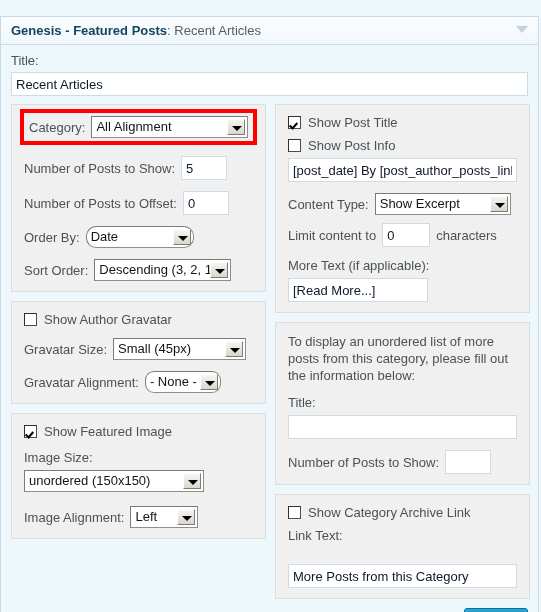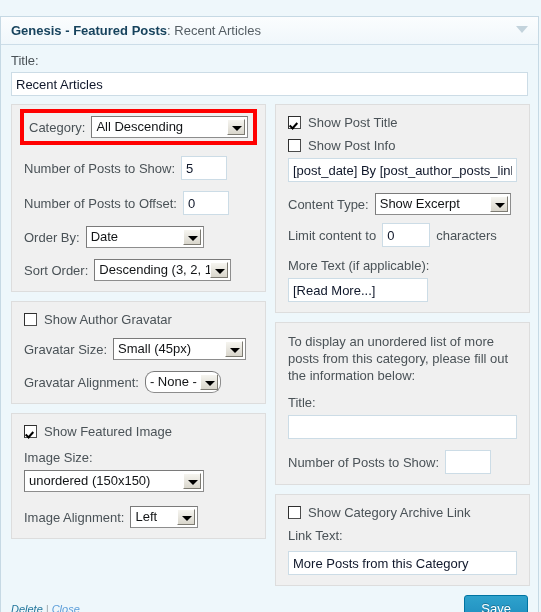--- a/index.html
+++ b/index.html
@@ -158,39 +158,39 @@
     <div class="cols">
 
       <div class="colL">
 
         <div class="panel" style="padding-top:8px;">
 
           <div class="hl">
             <div class="fieldrow">
               <span class="lbl">Category:</span>
               <span class="sel" style="width:162px;">
-                <span>All Descending</span>
+                <span>All Alignment</span>
                 <span class="arw"></span>
               </span>
             </div>
           </div>
 
           <div class="fieldrow mt">
             <span class="lbl">Number of Posts to Show:</span>
             <input class="txt" style="width: 46px;" type="text" value="5">
           </div>
 
           <div class="fieldrow mt">
             <span class="lbl">Number of Posts to Offset:</span>
             <input class="txt" style="width: 46px;" type="text" value="0">
           </div>
 
           <div class="fieldrow mt">
             <span class="lbl">Order By:</span>
-            <span class="sel" style="width:118px;">
+            <span class="sel" style="width:108px;border-radius:10px;">
               <span>Date</span>
               <span class="arw"></span>
             </span>
           </div>
 
           <div class="fieldrow mt">
             <span class="lbl">Sort Order:</span>
             <span class="sel" style="width:137px;">
               <span>Descending (3, 2, 1)</span>
               <span class="arw"></span>
@@ -302,21 +302,21 @@
         <div class="gap"></div>
 
         <div class="panel">
           <div class="cbrow">
             <span class="cb"></span>
             <span class="lbl">Show Category Archive Link</span>
           </div>
 
           <div class="mt8">
             <div class="lbl">Link Text:</div>
-            <input class="txt full" style="margin-top: 8px;" type="text" value="More Posts from this Category">
+            <input class="txt full" style="margin-top: 21px;" type="text" value="More Posts from this Category">
           </div>
         </div>
       </div>
     </div>
   </div>
 
   <div class="wfoot">
     <div class="links">
       <a href="#" class="lk-del">Delete</a><span class="lk-sep">|</span><a href="#" class="lk-close">Close</a>
     </div>

